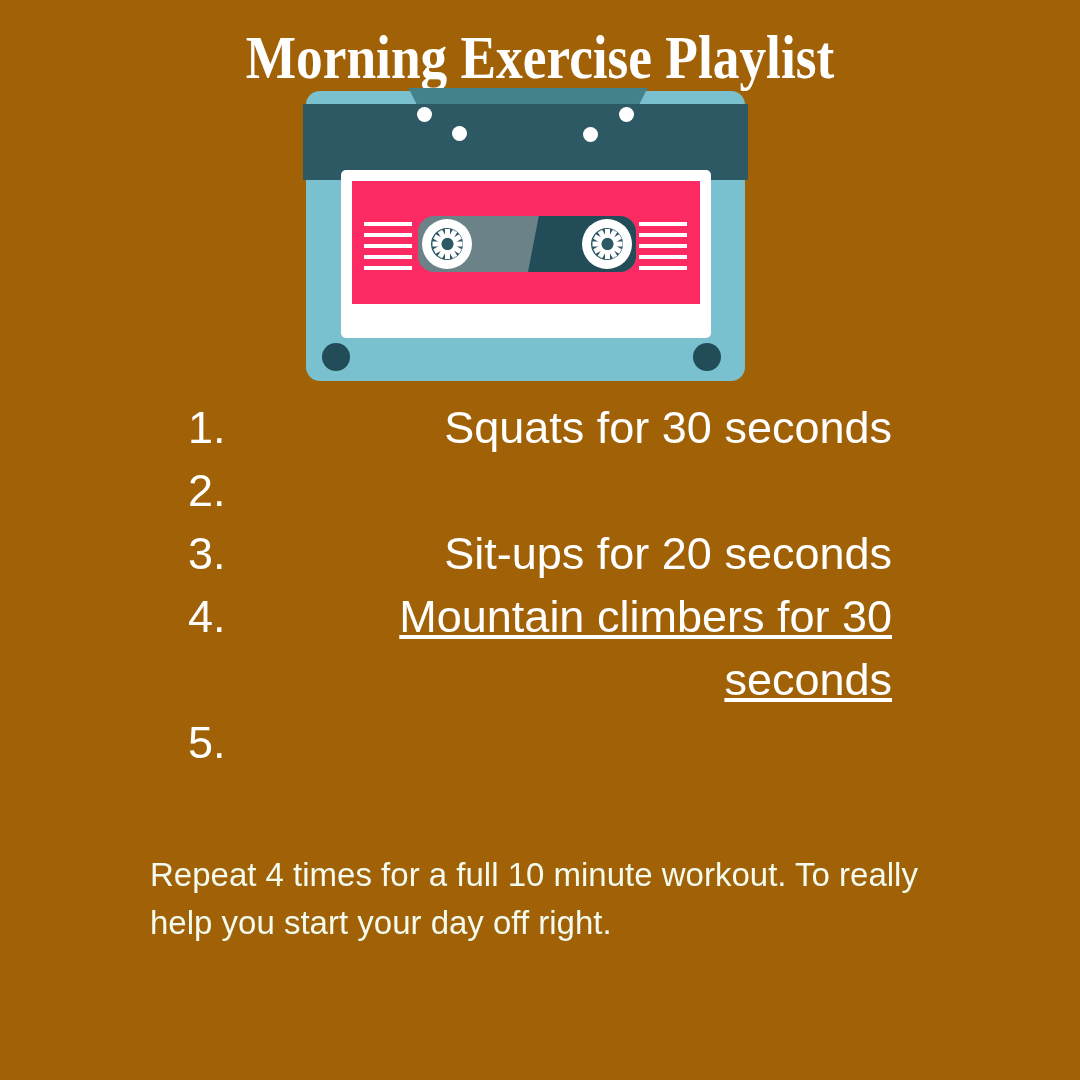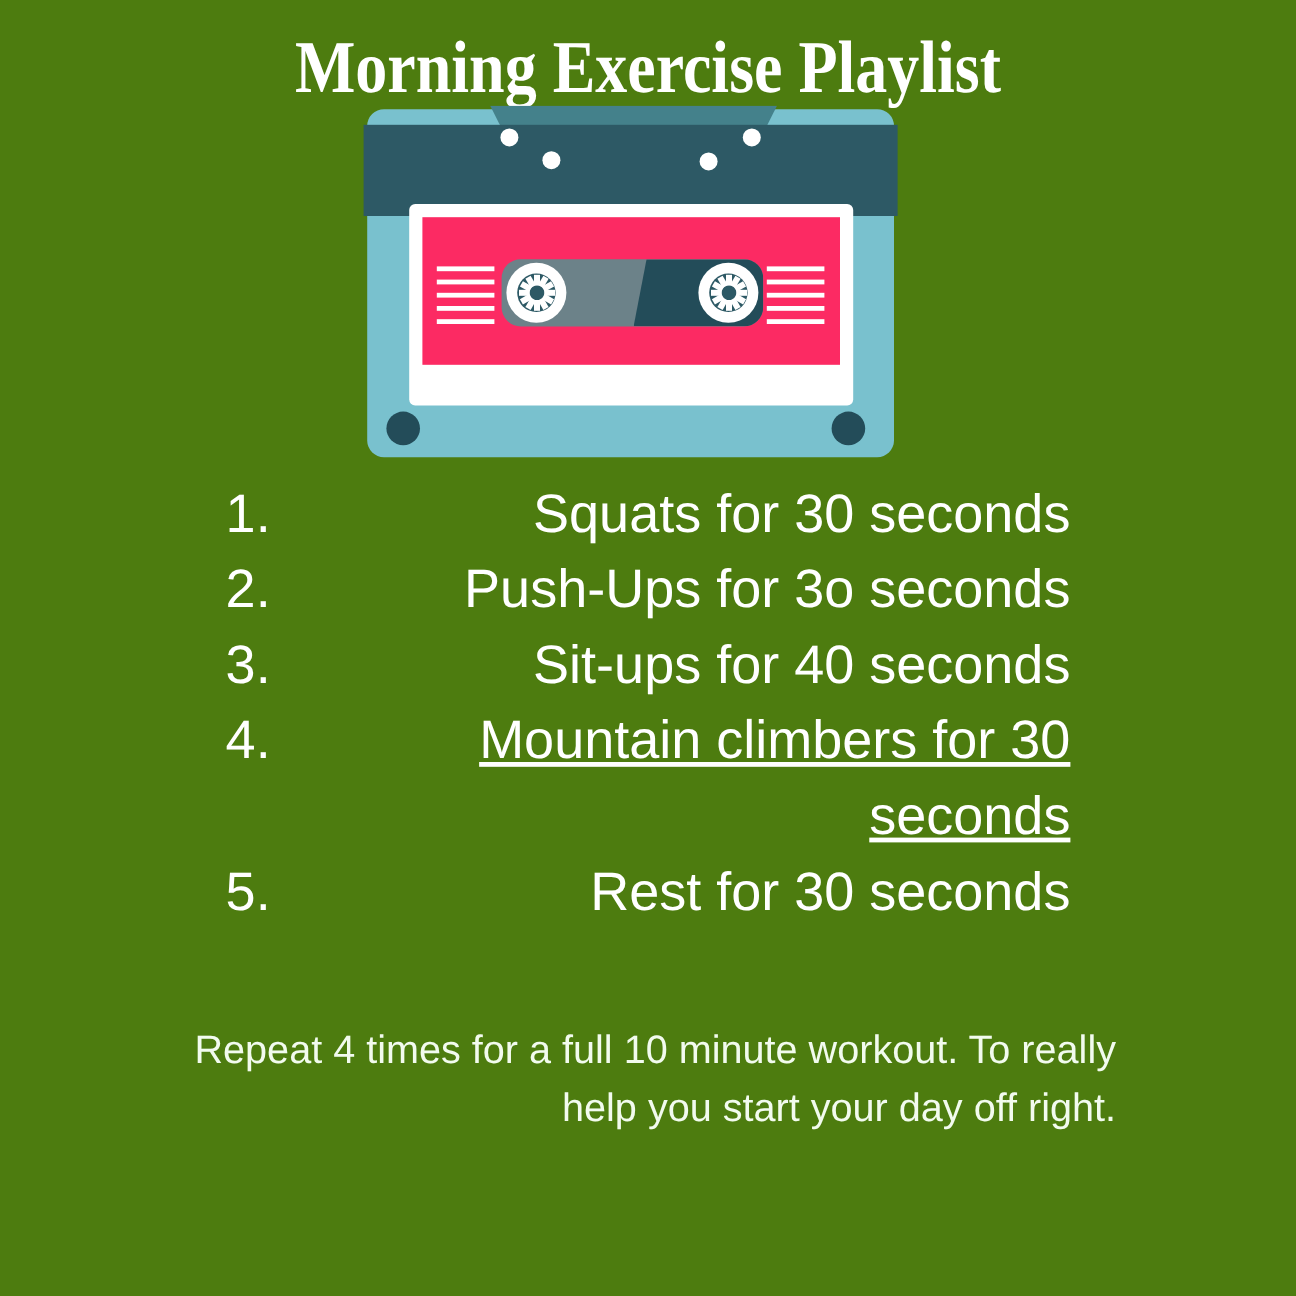--- a/index.html
+++ b/index.html
@@ -226,30 +226,30 @@
     box-sizing: border-box;
   }
   .ex-row.wrap .ex-text { line-height: 63px; text-decoration: underline; }
 
   
   #footer-note {
     position: absolute;
     left: 150px;
     top: 851px;
     width: 780px;
-    text-align: right;
+    text-align: left;
     font-size: 33px;
     line-height: 48px;
     color: #F2FBEE;
   }
 </style>
 </head>
 <body>
 
-<div id="poster" style="background: #4d7c0f;">
+<div id="poster" style="background: #a16207;">
 
   <div id="title">Morning Exercise Playlist</div>
 
   <div id="cassette">
     <div class="cass-body" style="background: rgb(121, 193, 206);"></div>
     <div class="cass-trapezoid" style="background: rgb(68, 129, 139);"></div>
     <div class="cass-topbar" style="background: rgb(45, 89, 101);"></div>
 
     <div class="cass-dot d1"></div>
     <div class="cass-dot d2"></div>
@@ -315,31 +315,29 @@
     <div class="cass-roller r" style="background: rgb(35, 76, 89);"></div>
   </div>
 
   <div id="exercise-list">
     <div class="ex-row">
       <span class="ex-num">1.</span>
       <span class="ex-text">Squats for 30 seconds</span>
     </div>
     <div class="ex-row">
       <span class="ex-num">2.</span>
-      <span class="ex-text">Push-Ups for 3o seconds</span>
     </div>
     <div class="ex-row">
       <span class="ex-num">3.</span>
-      <span class="ex-text">Sit-ups for 40 seconds</span>
+      <span class="ex-text">Sit-ups for 20 seconds</span>
     </div>
     <div class="ex-row wrap">
       <span class="ex-num">4.</span>
       <span class="ex-text">Mountain climbers for 30 seconds</span>
     </div>
     <div class="ex-row">
       <span class="ex-num">5.</span>
-      <span class="ex-text">Rest for 30 seconds</span>
     </div>
   </div>
 
   <div id="footer-note">Repeat 4 times for a full 10 minute workout. To really help you start your day off right.</div>
 
 </div>
 
 </body></html>

